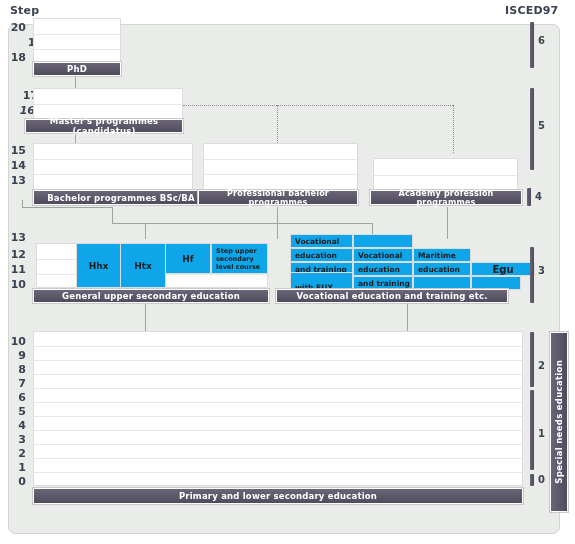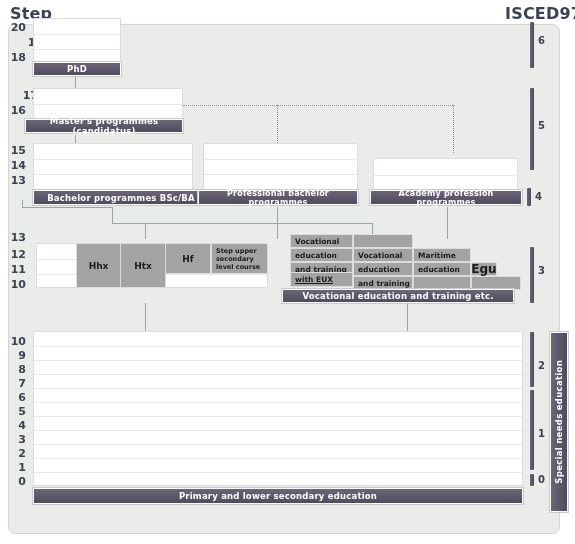--- a/index.html
+++ b/index.html
@@ -10,21 +10,21 @@
     overflow:hidden;
   }
   #root{position:relative;width:575px;height:544px;}
 
   .panel{
     position:absolute;left:8px;top:24px;width:550px;height:508px;
     background:#eaecea;border:1px solid #d2d4d2;border-radius:7px;
   }
 
   .hdr{
-    position:absolute;font-size:16px;font-weight:bold;color:#3b4351;
+    position:absolute;font-size:11px;font-weight:bold;color:#3b4351;
     letter-spacing:.2px;
   }
   #hdr-step{left:10px;top:4px;}
   #hdr-isced{left:505px;top:4px;}
 
   
   .step{
     position:absolute;width:26px;text-align:right;
     font-size:11px;font-weight:bold;color:#3b4351;
     line-height:12px;
@@ -47,21 +47,21 @@
     text-align:center;letter-spacing:.2px;
     box-shadow:0 0 0 1px #c9c9cc;
   }
   .bar.small{font-size:8px;}
 
   
   .cell{
     position:absolute;box-sizing:border-box;
     display:flex;align-items:center;justify-content:center;
     font-size:9px;font-weight:bold;color:#1c1c1c;
-    border:1px solid #dcdcdc;background:#a3a3a3;text-align:center;
+    border:1px solid #dcdcdc;background:#0ea5e9;text-align:center;
   }
   .cell.tiny{font-size:6.5px;font-weight:bold;line-height:8px;
     align-items:flex-start;justify-content:flex-start;padding:3px 3px 0 4px;text-align:left;}
   .cell.lft{justify-content:flex-start;padding-left:4px;font-size:7.5px;text-align:left;}
 
   
   .ln{position:absolute;background:#9aa6a0;}
   .lnv{width:1px;}
   .lnh{height:1px;}
   .dot-h{
@@ -102,21 +102,21 @@
   <div class="hdr" id="hdr-step">Step</div>
   <div class="hdr" id="hdr-isced">ISCED97</div>
 
   <div class="panel"></div>
 
   <div class="step" style="left:0;top:22px;">20</div>
   <div class="step" style="left:17px;top:37px;">19</div>
   <div class="step" style="left:0;top:52px;">18</div>
 
   <div class="step" style="left:12px;top:90px;">17</div>
-  <div class="step" style="left:0;top:105px;">16</div>
+  <div class="step" style="left:9px;top:105px;font-style:italic;">16</div>
 
   <div class="step" style="left:0;top:145px;">15</div>
   <div class="step" style="left:0;top:160px;">14</div>
   <div class="step" style="left:0;top:175px;">13</div>
 
   <div class="step" style="left:0;top:232px;">13</div>
   <div class="step" style="left:0;top:249px;">12</div>
   <div class="step" style="left:0;top:264px;">11</div>
   <div class="step" style="left:0;top:279px;">10</div>
 
@@ -182,39 +182,40 @@
 
   <div class="col" style="left:36px;top:243px;width:232px;height:45px;">
     <div class="rowline" style="top:15px;"></div>
     <div class="rowline" style="top:30px;"></div>
   </div>
   <div class="cell" style="left:76px;top:243px;width:45px;height:45px;">Hhx</div>
   <div class="cell" style="left:121px;top:243px;width:45px;height:45px;border-left:none;">Htx</div>
   <div class="cell" style="left:166px;top:243px;width:45px;height:31px;border-left:none;">Hf</div>
   <div class="cell tiny" style="left:211px;top:243px;width:57px;height:31px;">Step upper secondary level course</div>
 
+  <div class="bar" style="left:33px;top:289px;width:236px;height:14px;">General upper secondary education</div>
 
   <div class="cell lft" style="left:290px;top:234px;width:63px;height:14px;">Vocational</div>
   <div class="cell lft" style="left:290px;top:248px;width:63px;height:14px;">education</div>
   <div class="cell lft" style="left:290px;top:262px;width:63px;height:14px;">and training</div>
-  <div class="cell lft" style="left:290px;top:272px;width:63px;height:15px;text-decoration:underline;">with EUX</div>
+  <div class="cell lft" style="left:290px;top:272px;width:63px;height:30px;text-decoration:underline;">with EUX</div>
 
   <div class="cell lft" style="left:353px;top:234px;width:60px;height:14px;"></div>
   <div class="cell lft" style="left:353px;top:248px;width:60px;height:14px;">Vocational</div>
   <div class="cell lft" style="left:353px;top:262px;width:60px;height:14px;">education</div>
   <div class="cell lft" style="left:353px;top:276px;width:60px;height:14px;">and training</div>
 
   <div class="cell lft" style="left:413px;top:248px;width:58px;height:14px;">Maritime</div>
   <div class="cell lft" style="left:413px;top:262px;width:58px;height:14px;">education</div>
   <div class="cell lft" style="left:413px;top:276px;width:58px;height:14px;"></div>
 
-  <div class="cell" style="left:471px;top:262px;width:26px;height:14px;font-size:12px;">Egu</div>
+  <div class="cell" style="left:471px;top:262px;width:64px;height:14px;font-size:10px;">Egu</div>
   <div class="cell" style="left:471px;top:276px;width:50px;height:14px;"></div>
 
-  <div class="bar" style="left:282px;top:289px;width:232px;height:14px;">Vocational education and training etc.</div>
+  <div class="bar" style="left:276px;top:289px;width:232px;height:14px;">Vocational education and training etc.</div>
 
   <div class="col" style="left:33px;top:331px;width:490px;height:155px;">
     <div class="rowline" style="top:14px;"></div>
     <div class="rowline" style="top:28px;"></div>
     <div class="rowline" style="top:42px;"></div>
     <div class="rowline" style="top:56px;"></div>
     <div class="rowline" style="top:70px;"></div>
     <div class="rowline" style="top:84px;"></div>
     <div class="rowline" style="top:98px;"></div>
     <div class="rowline" style="top:112px;"></div>

